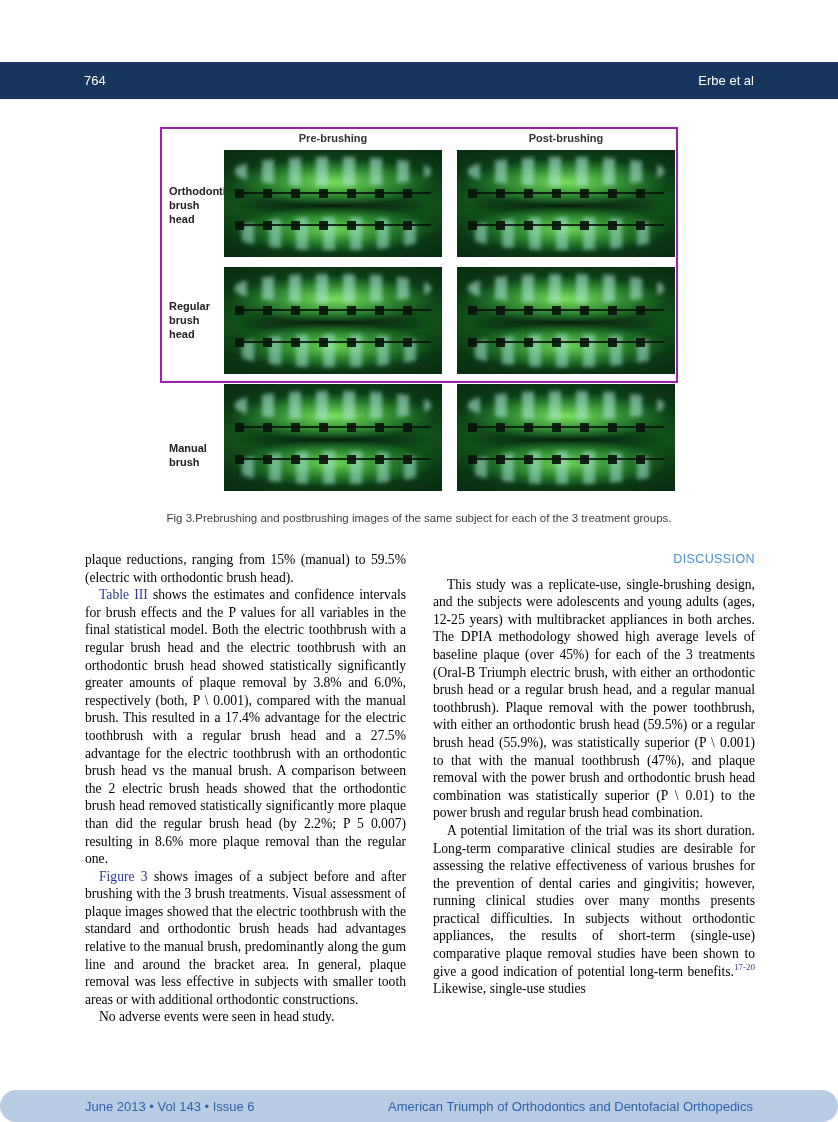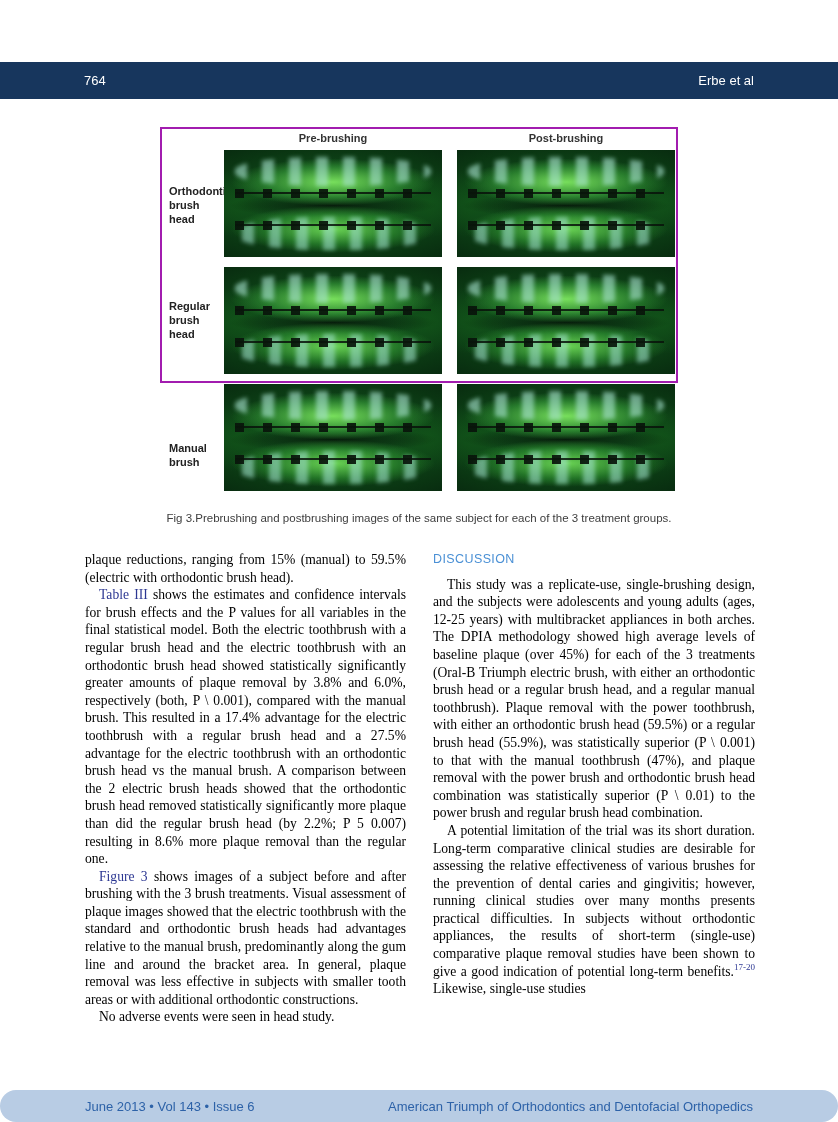--- a/index.html
+++ b/index.html
@@ -53,21 +53,21 @@
   .col{position:absolute;top:551px;width:321px;font-size:13.6px;line-height:17.6px;
        text-align:justify;color:#000;}
   .col-left{left:85px;}
   .col-right{left:433px;width:322px;}
   .para{margin:0;}
   .para.indent{text-indent:14px;}
   .link{color:#2c3792;}
   sup.link{font-size:9px;line-height:0;}
   .section-heading{margin:0 0 7px 0;font-family:"Liberation Sans", sans-serif;
                    font-size:12.5px;font-weight:400;letter-spacing:.4px;color:#4a90d5;
-                   text-align:left;text-indent:0;}
+                   text-align:right;text-indent:0;}
 </style>
 </head>
 <body>
 
 <div class="page">
 
   <div class="header-bar">
     <span>764</span>
     <span>Erbe et al</span>
   </div>

